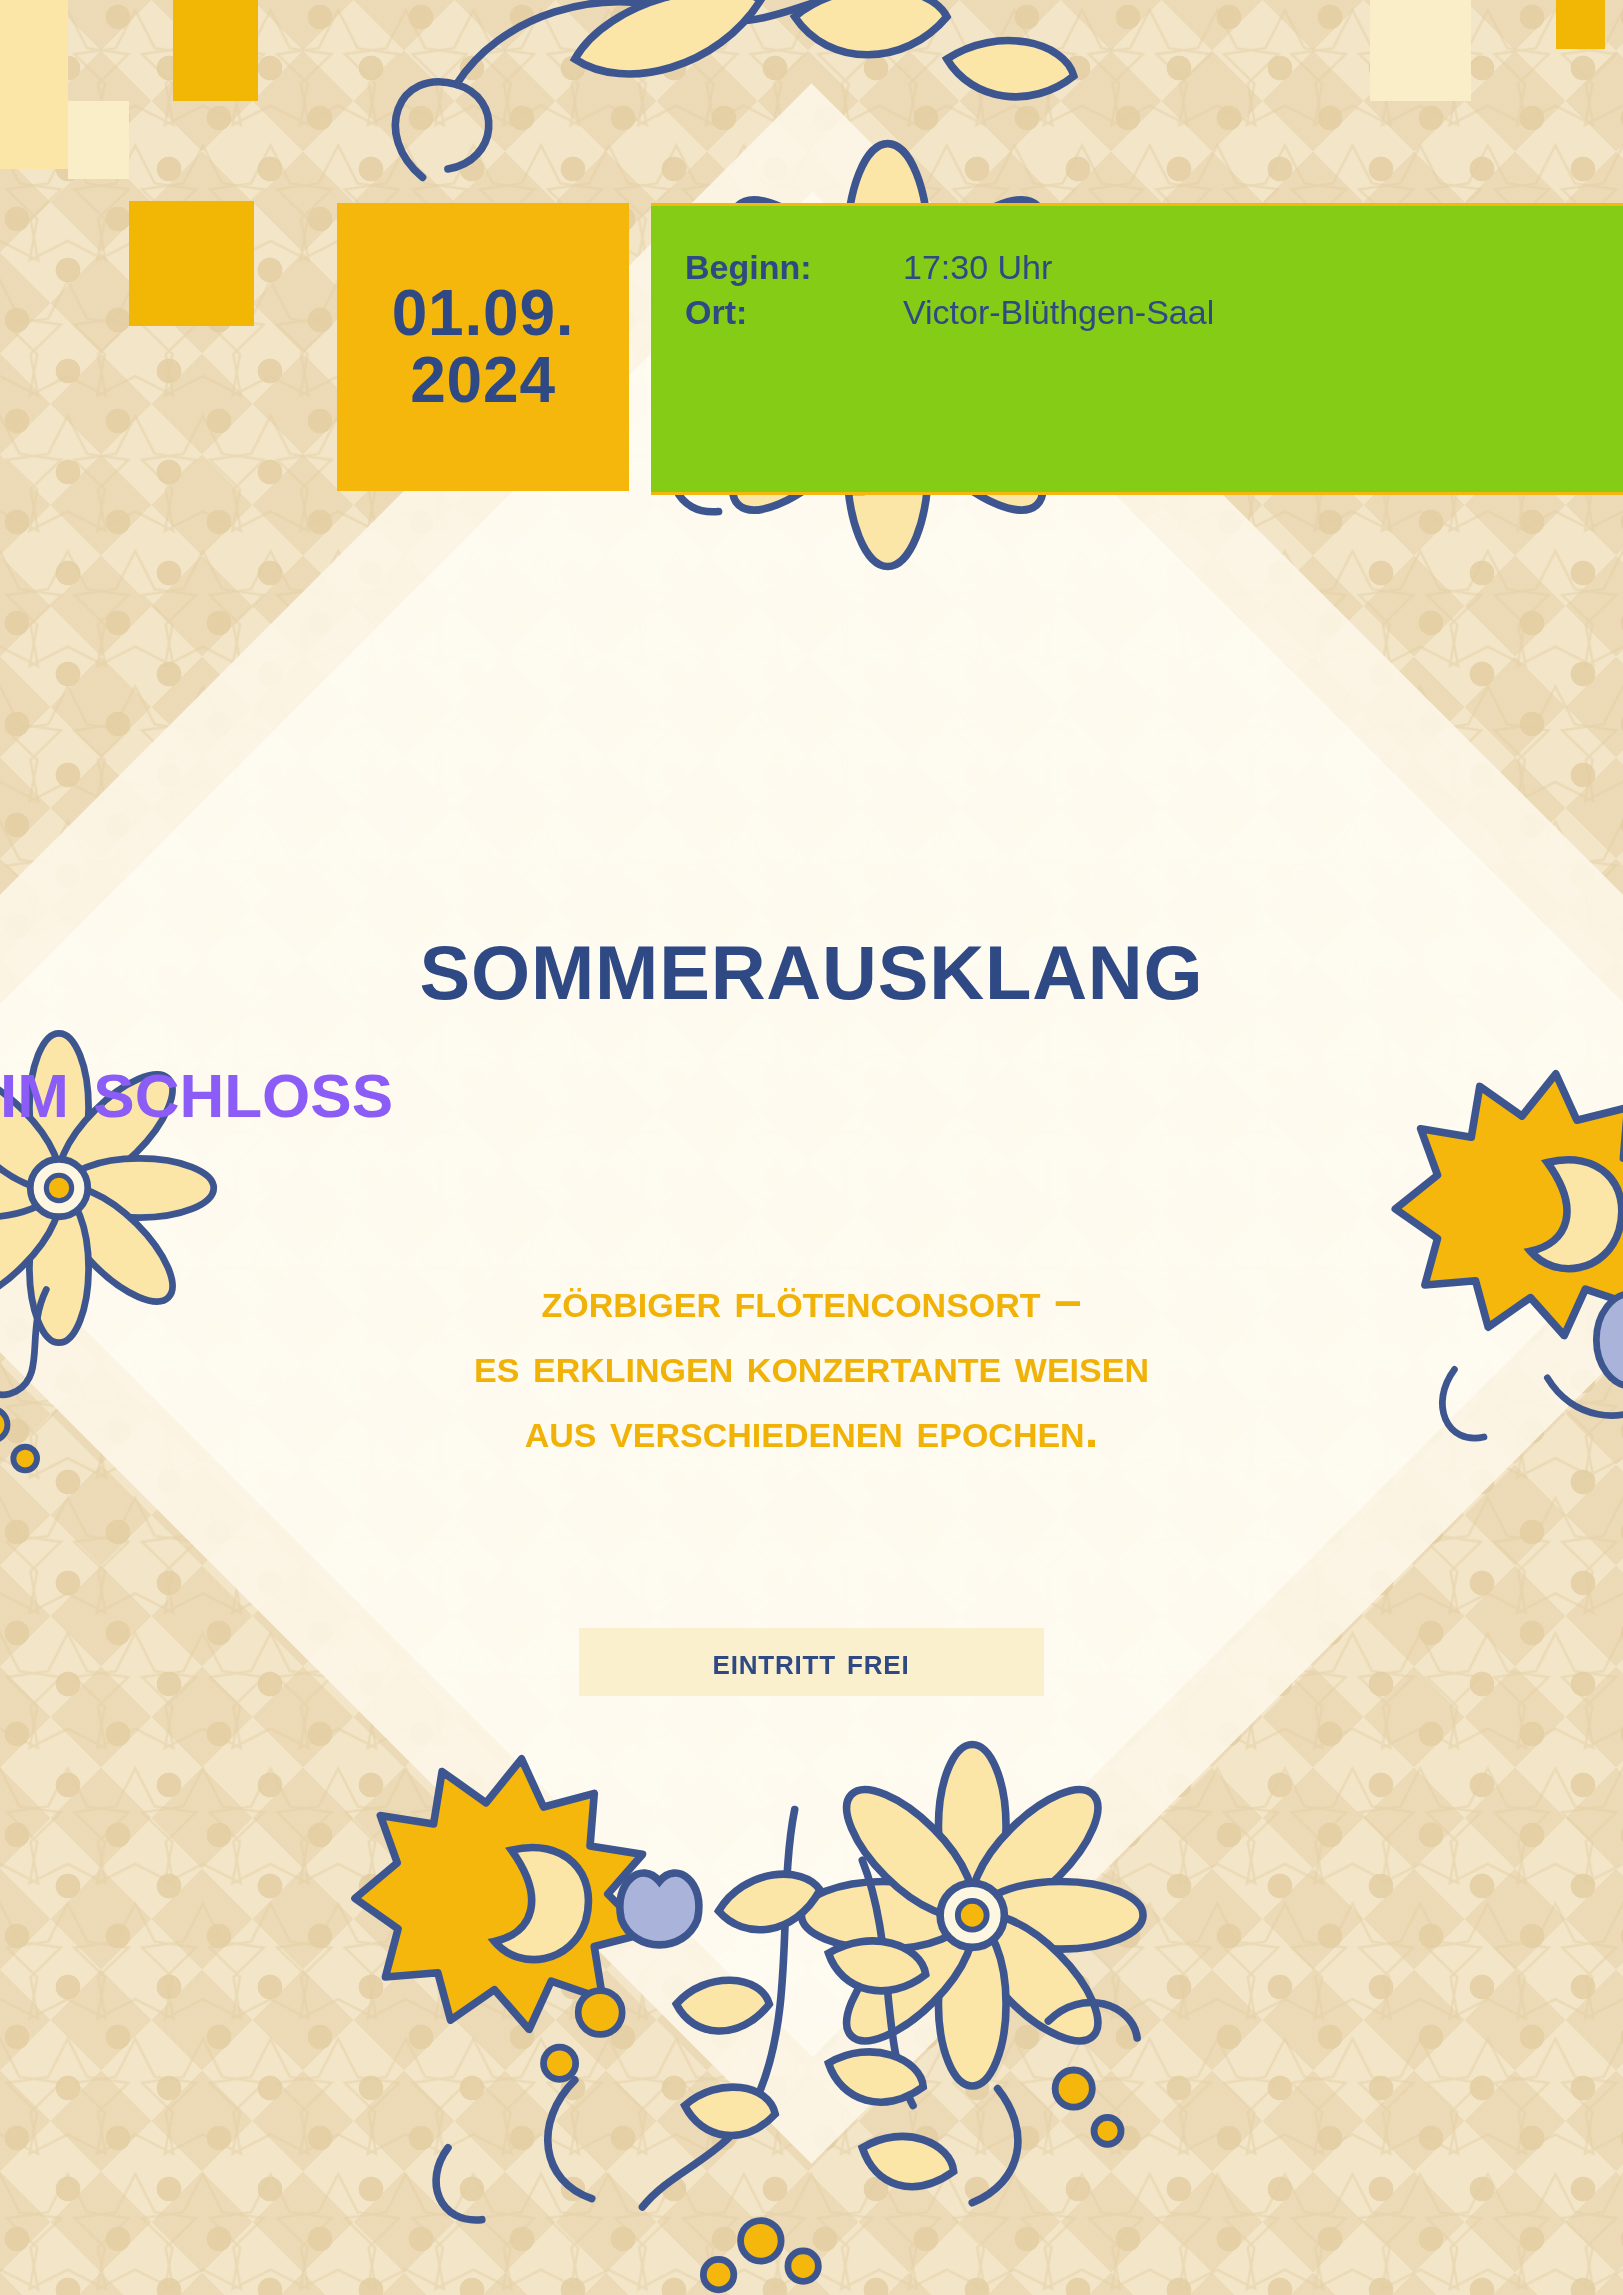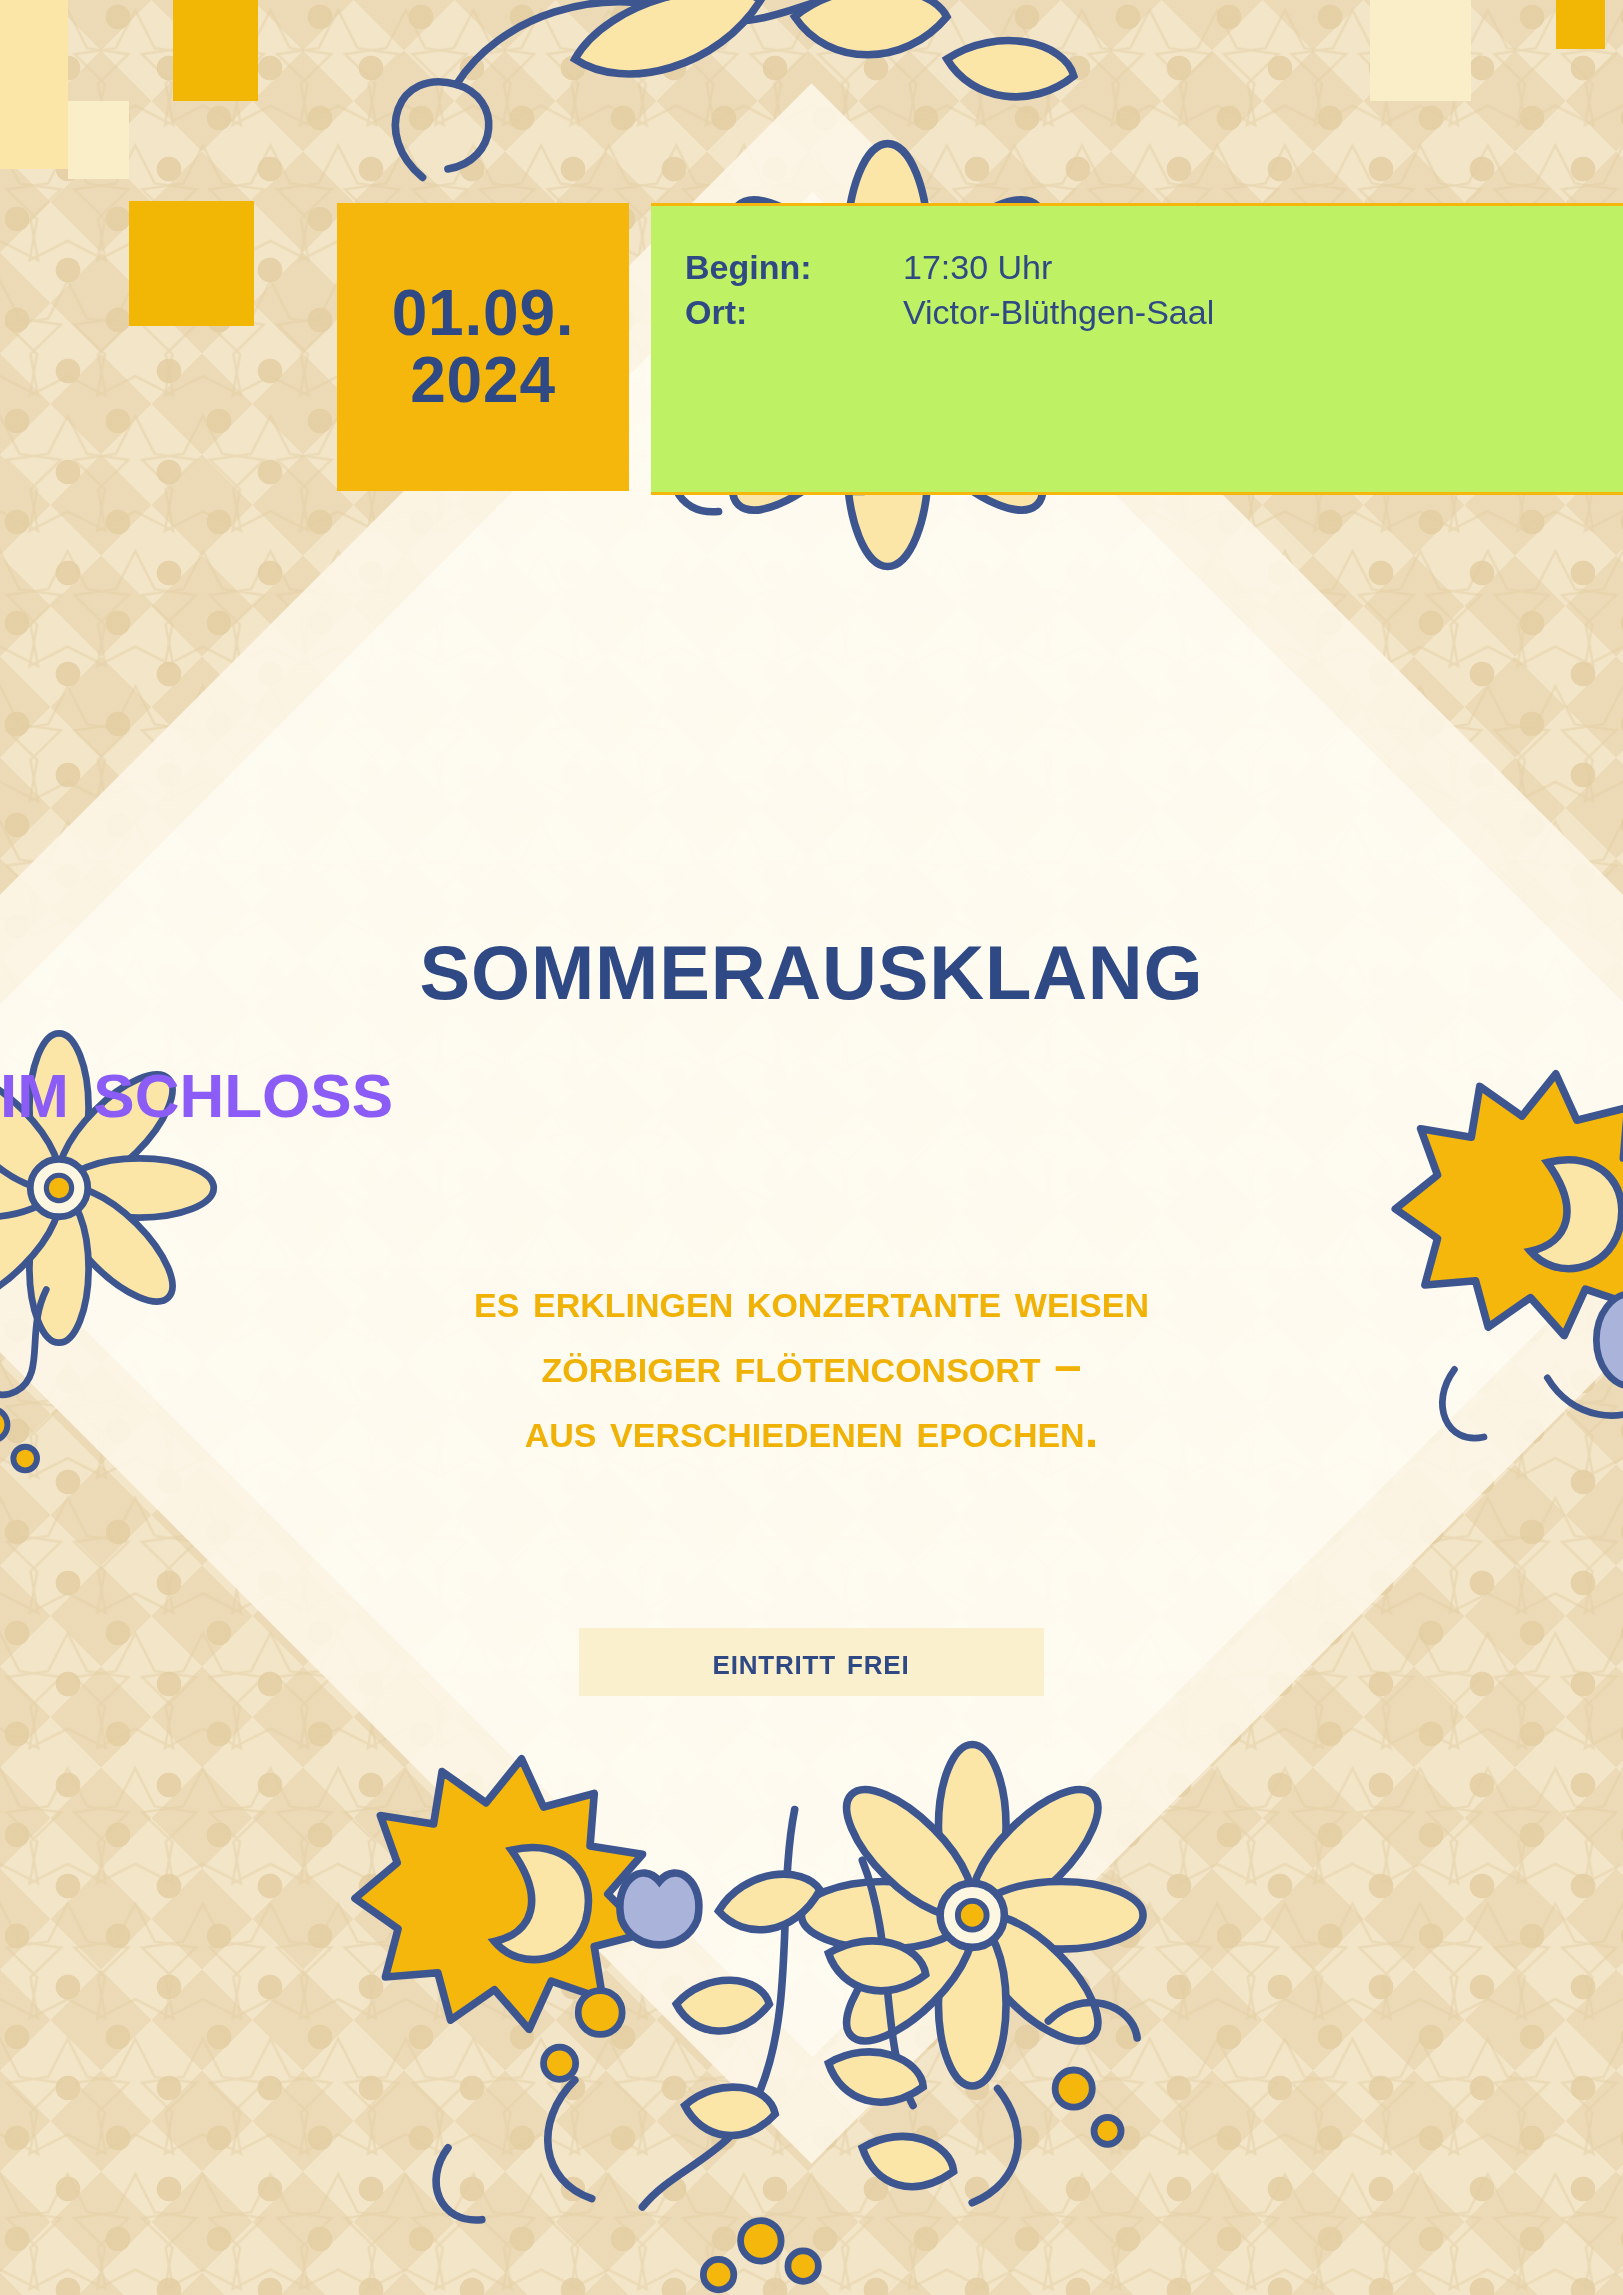--- a/index.html
+++ b/index.html
@@ -89,21 +89,21 @@
     letter-spacing: 0.8px;
     line-height: 1.05;
   }
 
   .info-box {
     position: absolute;
     left: 651px;
     top: 203px;
     right: 0;
     height: 292px;
-    background: #bef264;
+    background: #84cc16;
     border-top: 3.4px solid #f5b70b;
     border-bottom: 3.4px solid #f5b70b;
     z-index: 6;
     padding: 39px 0 0 34px;
     box-sizing: border-box;
   }
   .info-row {
     display: flex;
     align-items: flex-start;
     color: #2f4985;
@@ -403,22 +403,22 @@
       <div class="info-value">
         <div>Victor-Blüthgen-Saal</div>
       </div>
     </div>
   </div>
 
   <div class="title-main">Sommerausklang</div>
   <div class="title-sub">im Schloss</div>
 
   <div class="desc">
+    <span>Zörbiger Flötenconsort –</span>
     <span>Es erklingen konzertante Weisen</span>
-    <span>Zörbiger Flötenconsort –</span>
     <span>aus verschiedenen Epochen.</span>
   </div>
 
   <div class="free-badge">Eintritt frei</div>
 
 
 
 </div>
 
 

